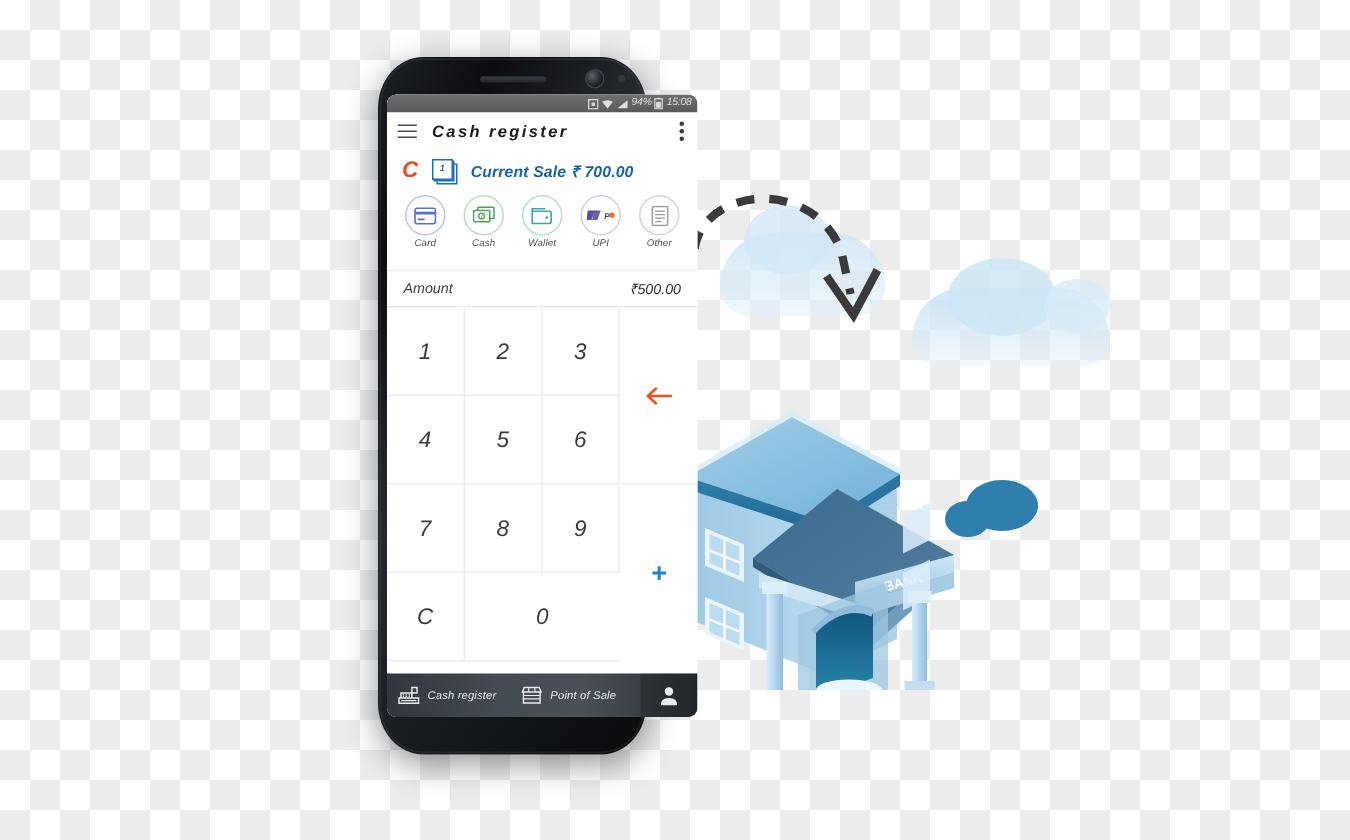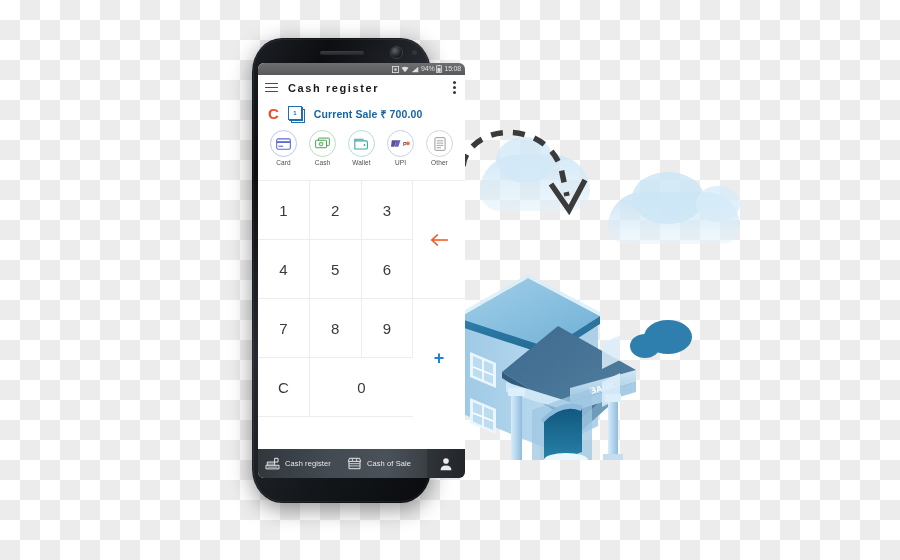--- a/index.html
+++ b/index.html
@@ -42,21 +42,21 @@
   #bush-right{position:absolute;left:190px;top:200px;width:60px;height:38px;}
   #bush-right .b1{position:absolute;left:14px;top:0;width:48px;height:34px;border-radius:50%;background:#2e7fad;}
   #bush-right .b2{position:absolute;left:0;top:14px;width:30px;height:24px;border-radius:50%;background:#2e7fad;}
   #bush-left{position:absolute;left:-16px;top:198px;width:40px;height:34px;}
   #bush-left .b1{position:absolute;left:0;top:0;width:40px;height:32px;border-radius:50%;background:#2e7fad;}
 
   svg#bank-svg{position:absolute;left:0;top:0;}
   svg#arrow-svg{position:absolute;left:455px;top:118px;}
 
   
-  #phone{position:absolute;left:252px;top:38px;width:179px;height:465px;}
+  #phone{position:absolute;left:252px;top:38px;width:179px;height:465px;font-style:italic;}
   #phone-frame{
     position:absolute;inset:0;border-radius:30px/34px;
     background:linear-gradient(120deg,#1d2025 0%,#0c0e11 18%,#26292f 42%,#14171b 70%,#0a0c0e 100%);
     box-shadow:0 6px 22px rgba(0,0,0,.42);
   }
   #phone-frame:after{
     content:"";position:absolute;inset:1px;border-radius:29px/33px;
     border:1px solid rgba(255,255,255,.07);pointer-events:none;
   }
   #speaker-grille{position:absolute;left:50%;transform:translateX(-50%);top:13px;width:44px;height:4px;border-radius:3px;
@@ -354,20 +354,24 @@
           <svg width="12" height="14" viewBox="0 0 14 17">
             <rect x="0.8" y="0.8" width="12.4" height="15.4" rx="1.2" fill="none" stroke="#9a9a9a" stroke-width="1.2"></rect>
             <path d="M3.4 4.6 h7.2 M3.4 7.4 h7.2 M3.4 10.2 h7.2 M3.4 13 h4.4" stroke="#9a9a9a" stroke-width="1.1" stroke-linecap="round"></path>
           </svg>
         </div>
         <div class="pm-label">Other</div>
       </div>
 
     </div>
 
+    <div id="amount-row">
+      <span id="amount-label">Amount</span>
+      <span id="amount-value">₹500.00</span>
+    </div>
 
     <div id="keypad">
       <div class="key">1</div>
       <div class="key">2</div>
       <div class="key">3</div>
 
       <div id="key-backspace">
         <svg width="20" height="16" viewBox="0 0 24 18">
           <path d="M22 9 L4 9" stroke="#f0531c" stroke-width="2" stroke-linecap="round"></path>
           <path d="M10 3 L3.4 9 L10 15" fill="none" stroke="#f0531c" stroke-width="2" stroke-linecap="round" stroke-linejoin="round"></path>
@@ -401,21 +405,21 @@
         <span class="nav-label">Cash register</span>
       </div>
 
       <div class="nav-item" style="padding-left:16px">
         <svg width="15" height="13" viewBox="0 0 18 16">
           <path d="M1.4 5.4 L2.8 1.6 h12.4 l1.4 3.8 z" fill="none" stroke="#e9ebed" stroke-width="1.2"></path>
           <path d="M2.2 5.4 v9 h13.6 v-9" fill="none" stroke="#e9ebed" stroke-width="1.2"></path>
           <path d="M2.4 8.2 h13.2 M2.4 11 h13.2" stroke="#e9ebed" stroke-width="1"></path>
           <path d="M6.4 1.6 v3.8 M11.6 1.6 v3.8" stroke="#e9ebed" stroke-width="1"></path>
         </svg>
-        <span class="nav-label">Cash of Sale</span>
+        <span class="nav-label">Point of Sale</span>
       </div>
 
       <div id="nav-profile">
         <svg width="14" height="14" viewBox="0 0 16 16">
           <circle cx="8" cy="4.6" r="3.2" fill="#e9ebed"></circle>
           <path d="M1.8 15 q0 -5.4 6.2 -5.4 q6.2 0 6.2 5.4 z" fill="#e9ebed"></path>
         </svg>
       </div>
 
     </div>

